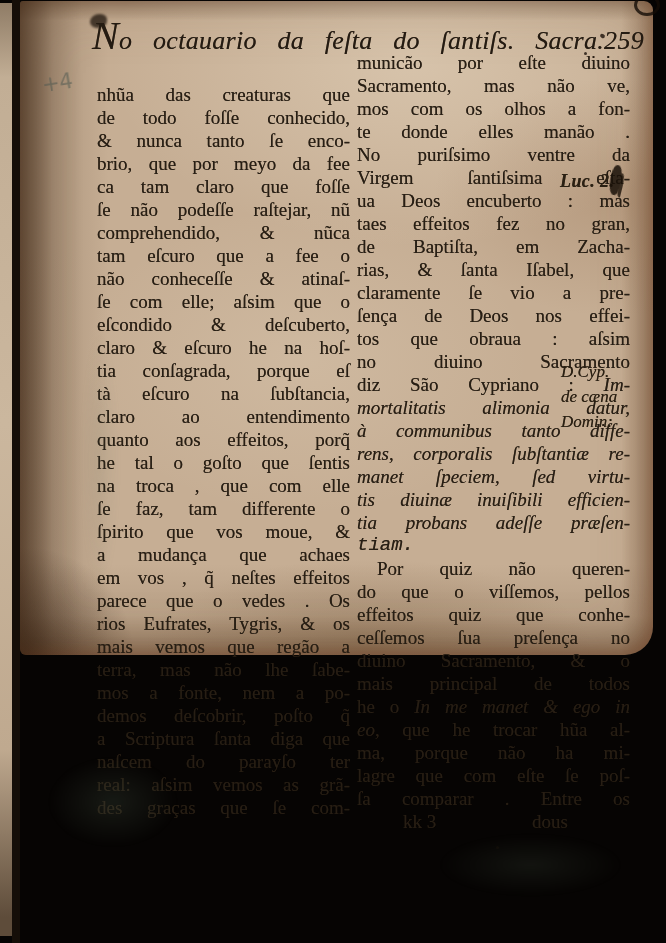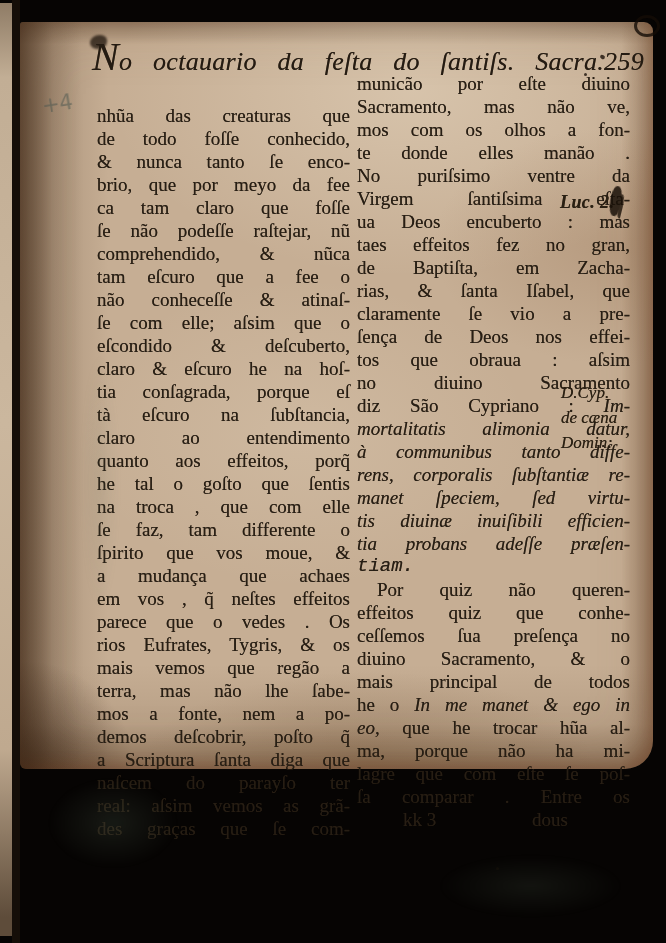--- a/index.html
+++ b/index.html
@@ -3,21 +3,21 @@
 <meta charset="utf-8">
 <style>
   html,body{margin:0;padding:0;background:#000;}
   .photo{position:relative;width:666px;height:943px;background:#060403;overflow:hidden;
          font-family:"Liberation Serif","DejaVu Serif",serif;}
   
   .prev-edge{position:absolute;left:0;top:3px;width:12px;height:933px;
     background:linear-gradient(180deg,#8f7c66,#c2ae95 8%,#cbb79e 45%,#bfa98f 80%,#5e4c3a 98%);}
   .binding{position:absolute;left:12px;top:0;width:8px;height:943px;background:#150e08;}
   
-  .page{position:absolute;left:20px;top:22px;width:633px;height:747px;
+  .page{position:absolute;left:20px;top:1px;width:633px;height:654px;
     background-color:#c6ae94;
     background-image:
       radial-gradient(ellipse 260px 170px at 94% 30%, rgba(146,110,80,.30), transparent 70%),
       radial-gradient(ellipse 420px 260px at 62% 9%, rgba(240,227,205,.40), transparent 72%),
       radial-gradient(ellipse 320px 220px at 45% 55%, rgba(236,223,201,.22), transparent 70%),
       radial-gradient(circle 150px at 1% 100%, rgba(40,22,10,.55), transparent 72%),
       radial-gradient(ellipse 300px 120px at 55% 99%, rgba(110,80,50,.30), transparent 75%),
       linear-gradient(90deg, rgba(70,45,25,.50), rgba(70,45,25,.18) 5%, transparent 14%),
       linear-gradient(270deg, rgba(95,60,35,.45), transparent 5%),
       linear-gradient(0deg, rgba(85,58,35,.50), rgba(85,58,35,.12) 6%, transparent 14%),
@@ -133,20 +133,21 @@
         <div class="line">no diuino Sacramento</div>
         <div class="line"><span>diz São Cypriano : </span><span class="it">Im-</span></div>
         <div class="line it">mortalitatis alimonia datur,</div>
         <div class="line it">à communibus tanto diffe-</div>
         <div class="line it">rens, corporalis ſubſtantiæ re-</div>
         <div class="line it">manet ſpeciem, ſed virtu-</div>
         <div class="line it">tis diuinæ inuiſibili efficien-</div>
         <div class="line it">tia probans adeſſe præſen-</div>
         <div class="line it al">tiam.</div>
         <div class="line ind">Por quiz não queren-</div>
+        <div class="line">do que o viſſemos, pellos</div>
         <div class="line">effeitos quiz que conhe-</div>
         <div class="line">ceſſemos ſua preſença no</div>
         <div class="line">diuino Sacramento, &amp; o</div>
         <div class="line">mais principal de todos</div>
         <div class="line"><span>he o </span><span class="it">In me manet &amp; ego in</span></div>
         <div class="line"><span class="it">eo,</span><span> que he trocar hũa al-</span></div>
         <div class="line">ma, porque não ha mi-</div>
         <div class="line">lagre que com eſte ſe poſ-</div>
         <div class="line">ſa comparar . Entre os</div>
         <div class="line sig-row">

